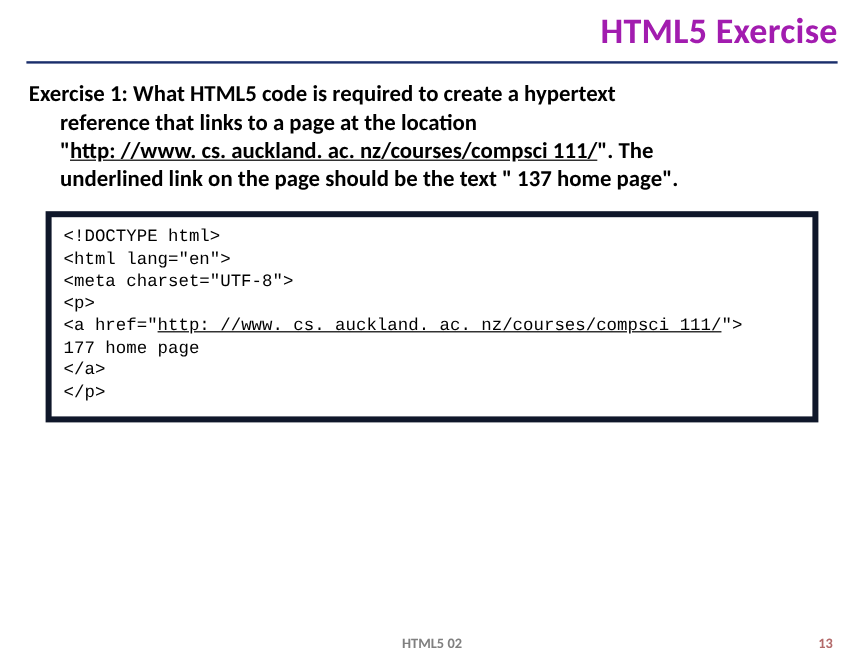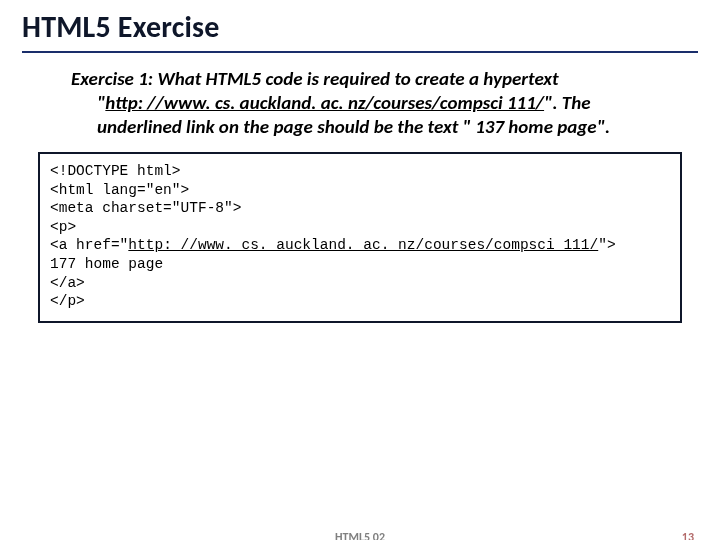--- a/index.html
+++ b/index.html
@@ -12,48 +12,46 @@
     position: relative;
     overflow: hidden;
   }
   .slide {
     width: 100%;
     height: 100%;
     padding: 8px 22px 0 22px;
     position: relative;
   }
   .title {
-    text-align: left;
+    text-align: right;
     font-size: 30px;
     font-weight: 700;
-    color: #0f172a;
+    color: #a21caf;
     padding-bottom: 6px;
     border-bottom: 2px solid #1a2e6b;
     margin-bottom: 14px;
     letter-spacing: 0.2px;
   }
   .prompt {
     font-size: 19px;
-    font-style: italic;
     font-weight: 700;
     line-height: 1.25;
     color: #000;
     padding: 0 2px 0 2px;
     margin-bottom: 14px;
-    margin-left: 47px;
   }
   .prompt .indent {
     display: block;
     padding-left: 26px;
   }
   .prompt .url {
     text-decoration: underline;
   }
   .codebox {
-    border: 2px solid #0f172a;
+    border: 5px solid #0f172a;
     background: #fff;
     margin: 0 16px;
     padding: 8px 10px 10px 10px;
     font-family: "Courier New", monospace;
     font-size: 14.5px;
     line-height: 1.28;
     color: #000;
   }
   .codebox .u { text-decoration: underline; }
   .footer {
@@ -79,20 +77,23 @@
 </head>
 <body>
 
 <div class="slide">
 
   <div class="title">HTML5 Exercise</div>
 
   <div class="prompt">
     <span>Exercise 1: What HTML5 code is required to create a hypertext</span>
     <span class="indent">
+      <span>reference that links to a page at the location</span>
+    </span>
+    <span class="indent">
       <span>"</span><span class="url">http: //www. cs. auckland. ac. nz/courses/compsci 111/</span><span>". The</span>
     </span>
     <span class="indent">
       <span>underlined link on the page should be the text " 137 home page".</span>
     </span>
   </div>
 
   <div class="codebox">
     <div>&lt;!DOCTYPE html&gt;</div>
     <div>&lt;html lang="en"&gt;</div>

